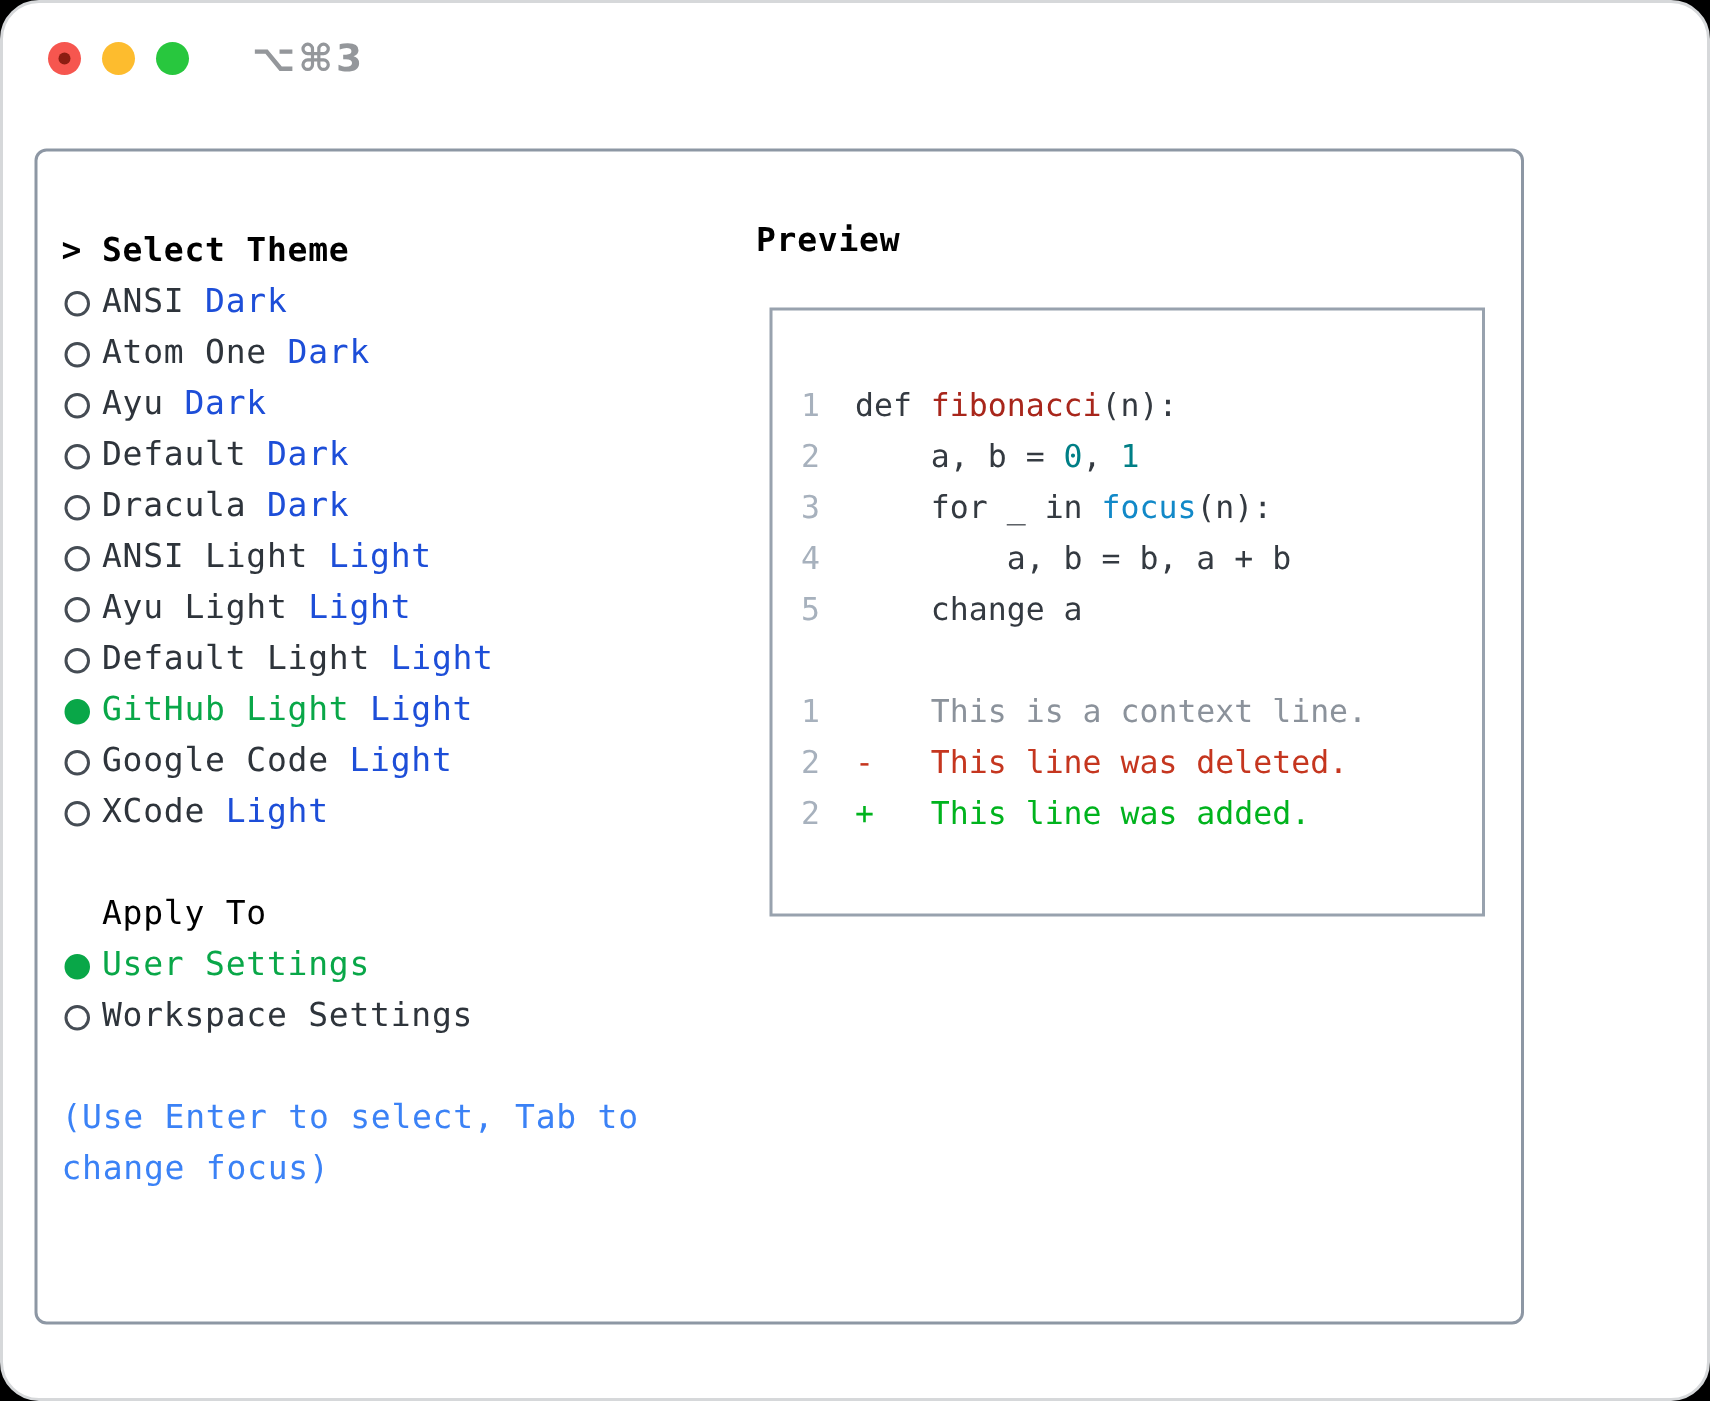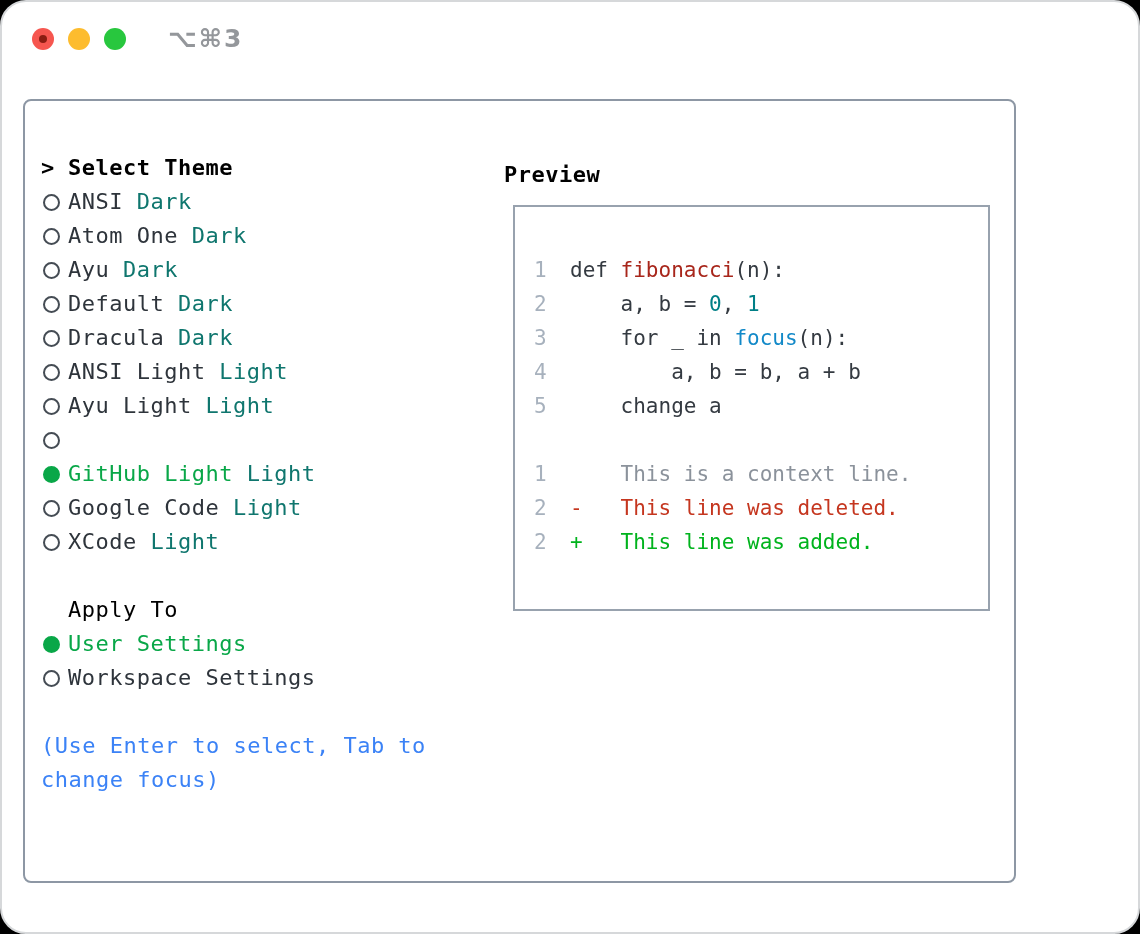--- a/index.html
+++ b/index.html
@@ -47,26 +47,26 @@
   }
   .prompt{font-weight:bold;color:#000;}
   .circle{
     width:13px;height:13px;border:2px solid #454c54;border-radius:50%;
     box-sizing:content-box;margin-left:2px;
   }
   .circle.sel{background:#09a748;border-color:#09a748;}
   .hdr{font-weight:bold;color:#000;}
   .subhdr{color:#000;}
   .tname{color:#2e343b;}
-  .tsuffix{color:#0f766e;margin-top:24px;}
+  .tsuffix{color:#1d4ed8;margin-top:24px;}
   .selname{color:#09a748;text-align:right;}
   .hint{color:#3b82f6;}
   
   .prevhdr{
-    position:absolute;left:479px;top:56px;height:34px;display:flex;align-items:center;
+    position:absolute;left:479px;top:42px;height:34px;display:flex;align-items:center;
     font-size:22px;font-weight:bold;color:#000;letter-spacing:0.5px;
   }
   .pbox{
     position:absolute;left:488px;top:104px;width:477px;height:406px;
     box-sizing:border-box;border:2px solid #98a2ae;background:#fff;
   }
   .code{
     position:absolute;left:19px;top:46px;
     font-size:21px;line-height:34px;
   }
@@ -101,21 +101,21 @@
       </div>
 
       <div id="theme-list">
           <div class="row"><span class="marker"><span class="circle"></span></span><span><span class="tname">ANSI</span><span class="tsuffix"> Dark</span></span></div>
           <div class="row"><span class="marker"><span class="circle"></span></span><span><span class="tname">Atom One</span><span class="tsuffix"> Dark</span></span></div>
           <div class="row"><span class="marker"><span class="circle"></span></span><span><span class="tname">Ayu</span><span class="tsuffix"> Dark</span></span></div>
           <div class="row"><span class="marker"><span class="circle"></span></span><span><span class="tname">Default</span><span class="tsuffix"> Dark</span></span></div>
           <div class="row"><span class="marker"><span class="circle"></span></span><span><span class="tname">Dracula</span><span class="tsuffix"> Dark</span></span></div>
           <div class="row"><span class="marker"><span class="circle"></span></span><span><span class="tname">ANSI Light</span><span class="tsuffix"> Light</span></span></div>
           <div class="row"><span class="marker"><span class="circle"></span></span><span><span class="tname">Ayu Light</span><span class="tsuffix"> Light</span></span></div>
-          <div class="row"><span class="marker"><span class="circle"></span></span></div>
+          <div class="row"><span class="marker"><span class="circle"></span></span><span><span class="tname">Default Light</span><span class="tsuffix"> Light</span></span></div>
           <div class="row"><span class="marker"><span class="circle sel"></span></span><span><span class="selname">GitHub Light</span><span class="tsuffix"> Light</span></span></div>
           <div class="row"><span class="marker"><span class="circle"></span></span><span><span class="tname">Google Code</span><span class="tsuffix"> Light</span></span></div>
           <div class="row"><span class="marker"><span class="circle"></span></span><span><span class="tname">XCode</span><span class="tsuffix"> Light</span></span></div>
         </div>
 
       <div class="spacer"></div>
 
       <div class="row">
         <span class="marker"></span>
         <span class="subhdr">Apply To</span>

